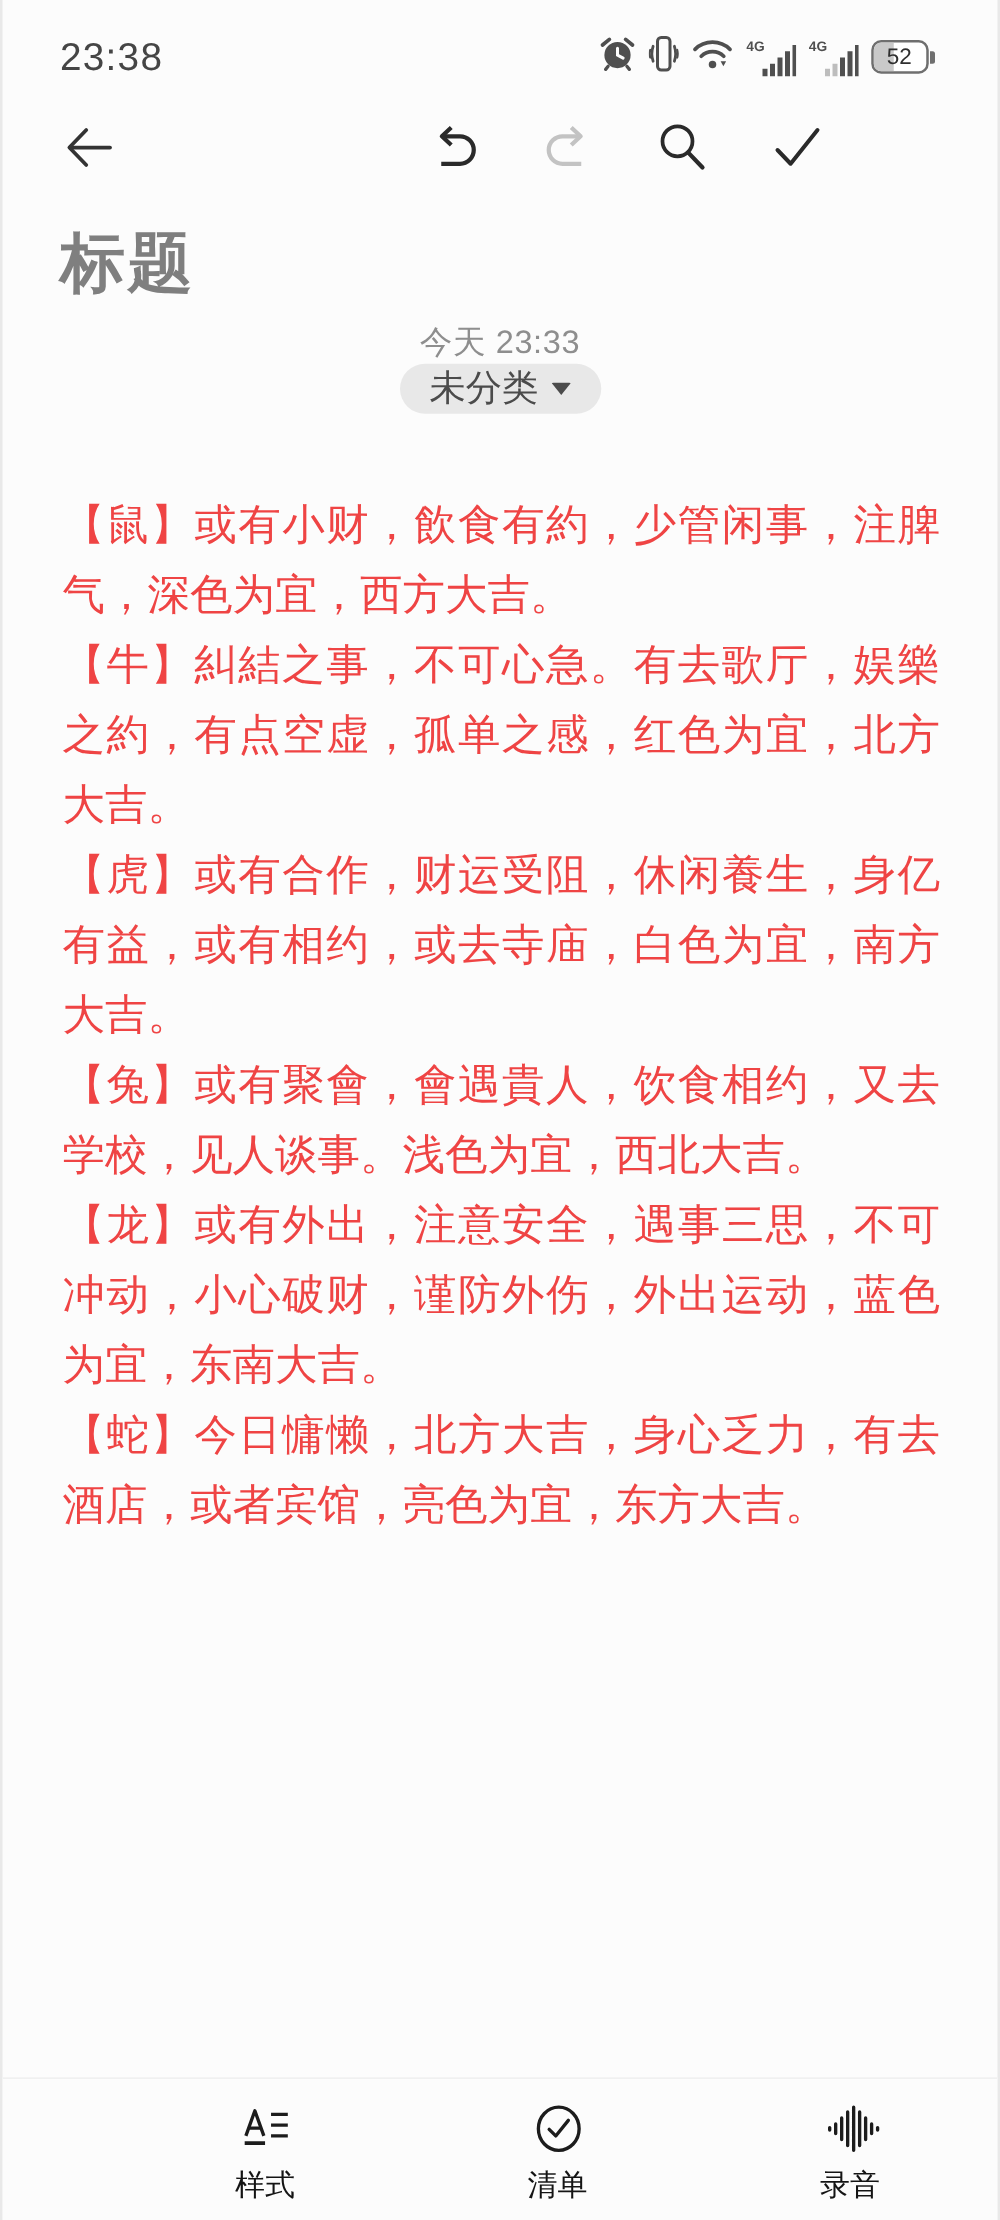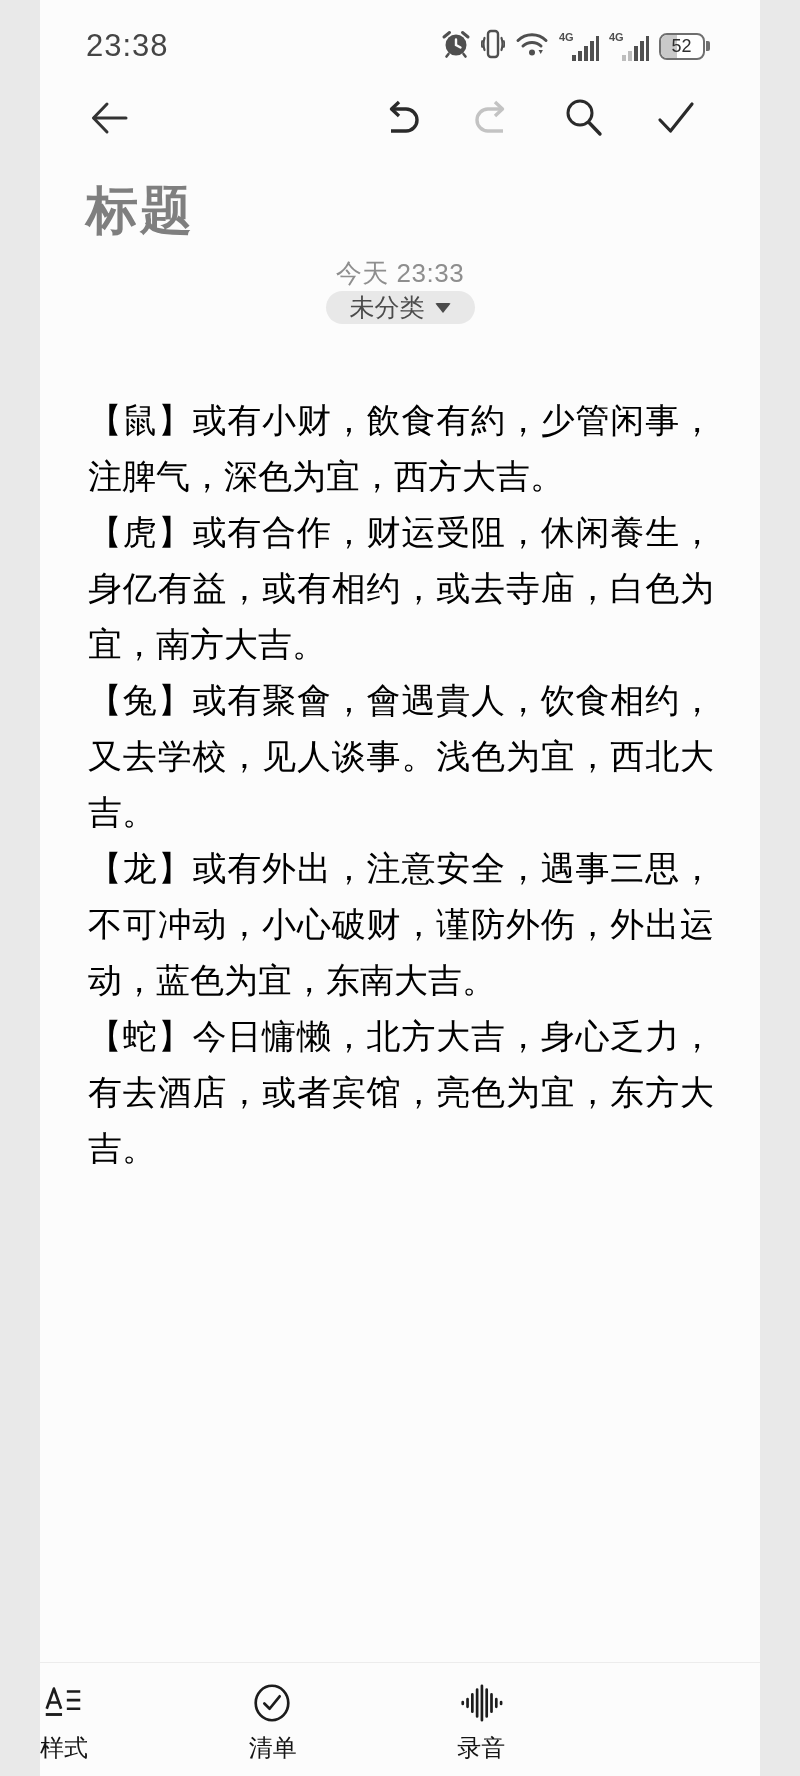--- a/index.html
+++ b/index.html
@@ -1,18 +1,18 @@
 <!DOCTYPE html>
 <html><head>
 <meta charset="utf-8">
 <style>
   * { margin:0; padding:0; box-sizing:border-box; }
   html,body { background:#e9e9e9; }
   .screen {
-    position:relative; width:720px; height:1776px; margin:0 auto;
+    position:relative; width:796px; height:1776px; margin:0 auto;
     background:#fcfcfc; overflow:hidden;
     font-family:"Liberation Sans","DejaVu Sans",sans-serif;
     color:#1c1c1c;
   }
   
   .status-bar {
     position:absolute; top:0; left:0; right:0; height:70px;
     display:flex; align-items:flex-end; justify-content:space-between;
     padding:0 50px 6px 46px;
   }
@@ -44,40 +44,40 @@
   .meta-row {
     position:absolute; top:256px; left:48px; right:48px; height:50px;
     display:flex; align-items:center; justify-content:space-between;flex-direction:column;
   }
   .note-date { font-size:26px; color:#8e8e8e; letter-spacing:0.5px; }
   .category-pill {
     display:flex; align-items:center; gap:10px;
     height:48px; padding:0 24px; border:none; border-radius:24px;
     background:#e8e8e8; cursor:pointer;
   }
-  .category-pill .pill-label { font-size:25px; color:#4b4b4b; }
+  .category-pill .pill-label { font-size:29px; color:#4b4b4b; }
   .pill-caret {
     width:0; height:0; border-left:8px solid transparent; border-right:8px solid transparent;
     border-top:10px solid #4b4b4b; border-radius:2px;
   }
   
   .note-body {
     position:absolute; top:392px; left:48px; right:46px; bottom:130px;
-    font-size:34px; line-height:56px; color:#000000;
+    font-size:34px; line-height:56px; color:#ef4444;
     text-align:justify; overflow:hidden;
   }
   .note-body p { margin:0; }
   
   .bottom-bar {
     position:absolute; left:0; right:0; bottom:0; height:114px;
     border-top:1px solid #ececec; background:#fcfcfc;
     display:flex; padding-right:94px;
   }
   .bottom-item {
-    flex:1; display:flex; flex-direction:column; align-items:flex-start; justify-content:center;
+    flex:1; display:flex; flex-direction:column; align-items:flex-end; justify-content:center;
     gap:6px; background:none; border:none; cursor:pointer; padding-top:4px;
   }
   .bottom-item svg { display:block; width:46px; height:46px; }
   .bottom-item .bi-label { font-size:24px; color:#141414; }
 </style>
 </head>
 <body>
 
 <div class="screen">
 
@@ -191,20 +191,21 @@
   <div class="meta-row">
     <span class="note-date">今天 23:33</span>
     <button class="category-pill">
       <span class="pill-label">未分类</span>
       <span class="pill-caret"></span>
     </button>
   </div>
 
   <div class="note-body">
     <p>【鼠】或有小财，飲食有約，少管闲事，注脾气，深色为宜，西方大吉。</p>
+    <p>【牛】糾結之事，不可心急。有去歌厅，娱樂之約，有点空虚，孤单之感，红色为宜，北方大吉。</p>
     <p>【虎】或有合作，财运受阻，休闲養生，身亿有益，或有相约，或去寺庙，白色为宜，南方大吉。</p>
     <p>【兔】或有聚會，會遇貴人，饮食相约，又去学校，见人谈事。浅色为宜，西北大吉。</p>
     <p>【龙】或有外出，注意安全，遇事三思，不可冲动，小心破财，谨防外伤，外出运动，蓝色为宜，东南大吉。</p>
     <p>【蛇】今日慵懒，北方大吉，身心乏力，有去酒店，或者宾馆，亮色为宜，东方大吉。</p>
   </div>
 
   <div class="bottom-bar">
     <button class="bottom-item">
       <span>
         <svg viewBox="0 0 48 48">

